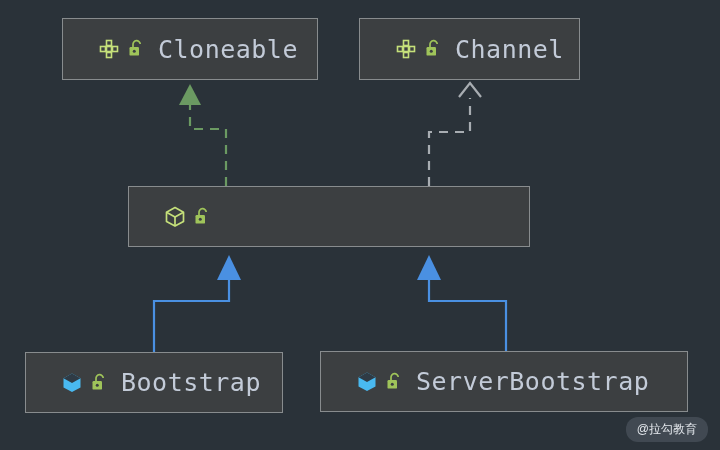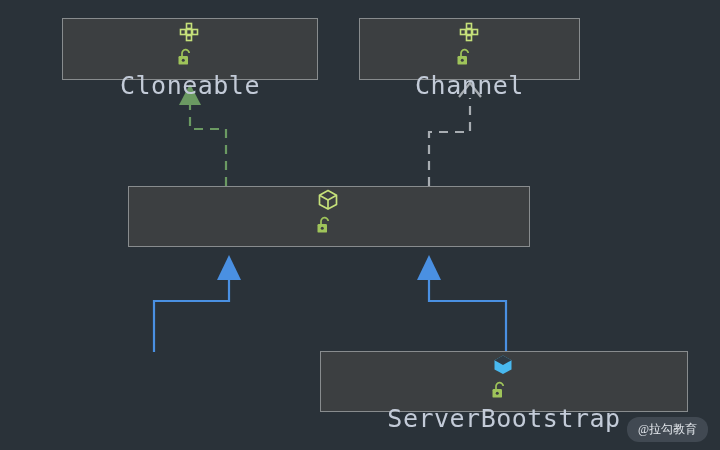--- a/index.html
+++ b/index.html
@@ -20,23 +20,22 @@
     width: 720px; height: 450px;
     pointer-events: none;
   }
   
   .node {
     position: absolute;
     background: #3c3f41;
     border: 1px solid #888c8e;
     display: flex;
     align-items: center;
-    padding: 0 8px;
+    padding: 0 33px;
     z-index: 2;
-    flex-direction: column;
   }
   .node-icon {
     flex: 0 0 auto;
     width: 26px; height: 26px;
     display: flex; align-items: center; justify-content: center;
     margin-right: 2px;
   }
   .node-lock {
     flex: 0 0 auto;
     width: 22px; height: 26px;
@@ -49,21 +48,21 @@
     letter-spacing: 0.5px;
     white-space: nowrap;
     font-family: "DejaVu Sans Mono", "Liberation Mono", monospace;
   }
   
   #watermark {
     position: absolute;
     right: 12px; bottom: 8px;
     background: rgba(120, 130, 142, 0.30);
     color: #e3e7ec;
-    font-family: Liberation Serif, serif;
+    font-family: Liberation Sans, sans-serif;
     font-size: 12px;
     line-height: 1;
     padding: 6px 11px 7px 11px;
     border-radius: 12px;
     z-index: 5;
     white-space: nowrap;
   }
 </style>
 </head>
 <body>
@@ -155,33 +154,50 @@
     </span>
     <span class="node-lock">
       <svg width="17" height="20" viewBox="0 0 17 20">
         <path d="M6 8 V5.6 A3.4 3.4 0 0 1 13.2 5.0" fill="none" stroke="#9fc45a" stroke-width="1.7"></path>
         <rect x="2.5" y="8" width="9.5" height="8.6" rx="1.2" fill="#9fc45a"></rect>
         <circle cx="7.25" cy="12.2" r="1.5" fill="#3c3f41"></circle>
       </svg>
     </span>
   </div>
 
-
-  <div class="node" style="left:320px; top:351px; width:368px; height:61px;align-items:center;">
-    <span class="node-icon">
-      <svg width="24" height="24" viewBox="0 0 24 24">
+  <div class="node" style="left:25px; top:352px; width:258px; height:61px;">
+    <span class="node-icon">
+      <svg width="24" height="24" viewBox="0 0 24 24">
+
         <path d="M12 2.6 L20.5 7.2 V16.4 L12 21.1 L3.5 16.4 V7.2 Z" fill="#49b9f0"></path>
         <path d="M3.5 7.2 L12 11.9 L20.5 7.2 L12 2.6 Z" fill="#2f3b45"></path>
       </svg>
     </span>
     <span class="node-lock">
       <svg width="17" height="20" viewBox="0 0 17 20">
         <path d="M6 8 V5.6 A3.4 3.4 0 0 1 13.2 5.0" fill="none" stroke="#9fc45a" stroke-width="1.7"></path>
         <rect x="2.5" y="8" width="9.5" height="8.6" rx="1.2" fill="#9fc45a"></rect>
         <circle cx="7.25" cy="12.2" r="1.5" fill="#3c3f41"></circle>
       </svg>
     </span>
+    <span class="node-label">Bootstrap</span>
+  </div>
+
+  <div class="node" style="left:320px; top:351px; width:368px; height:61px;align-items:center;">
+    <span class="node-icon">
+      <svg width="24" height="24" viewBox="0 0 24 24">
+        <path d="M12 2.6 L20.5 7.2 V16.4 L12 21.1 L3.5 16.4 V7.2 Z" fill="#49b9f0"></path>
+        <path d="M3.5 7.2 L12 11.9 L20.5 7.2 L12 2.6 Z" fill="#2f3b45"></path>
+      </svg>
+    </span>
+    <span class="node-lock">
+      <svg width="17" height="20" viewBox="0 0 17 20">
+        <path d="M6 8 V5.6 A3.4 3.4 0 0 1 13.2 5.0" fill="none" stroke="#9fc45a" stroke-width="1.7"></path>
+        <rect x="2.5" y="8" width="9.5" height="8.6" rx="1.2" fill="#9fc45a"></rect>
+        <circle cx="7.25" cy="12.2" r="1.5" fill="#3c3f41"></circle>
+      </svg>
+    </span>
     <span class="node-label">ServerBootstrap</span>
   </div>
 
   <div id="watermark">@拉勾教育</div>
 
 </div>
 
 </body></html>

